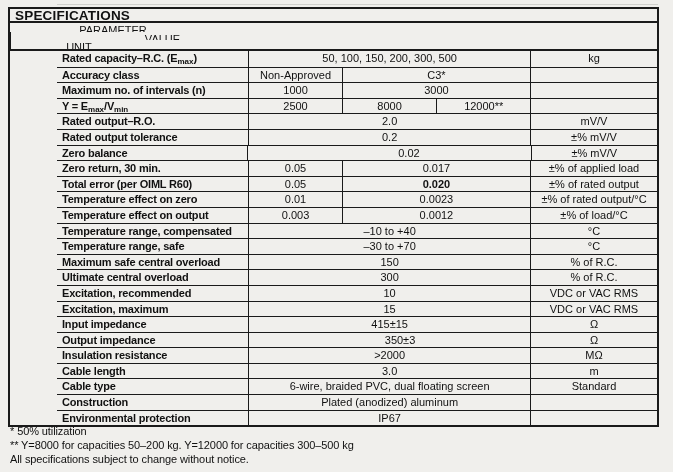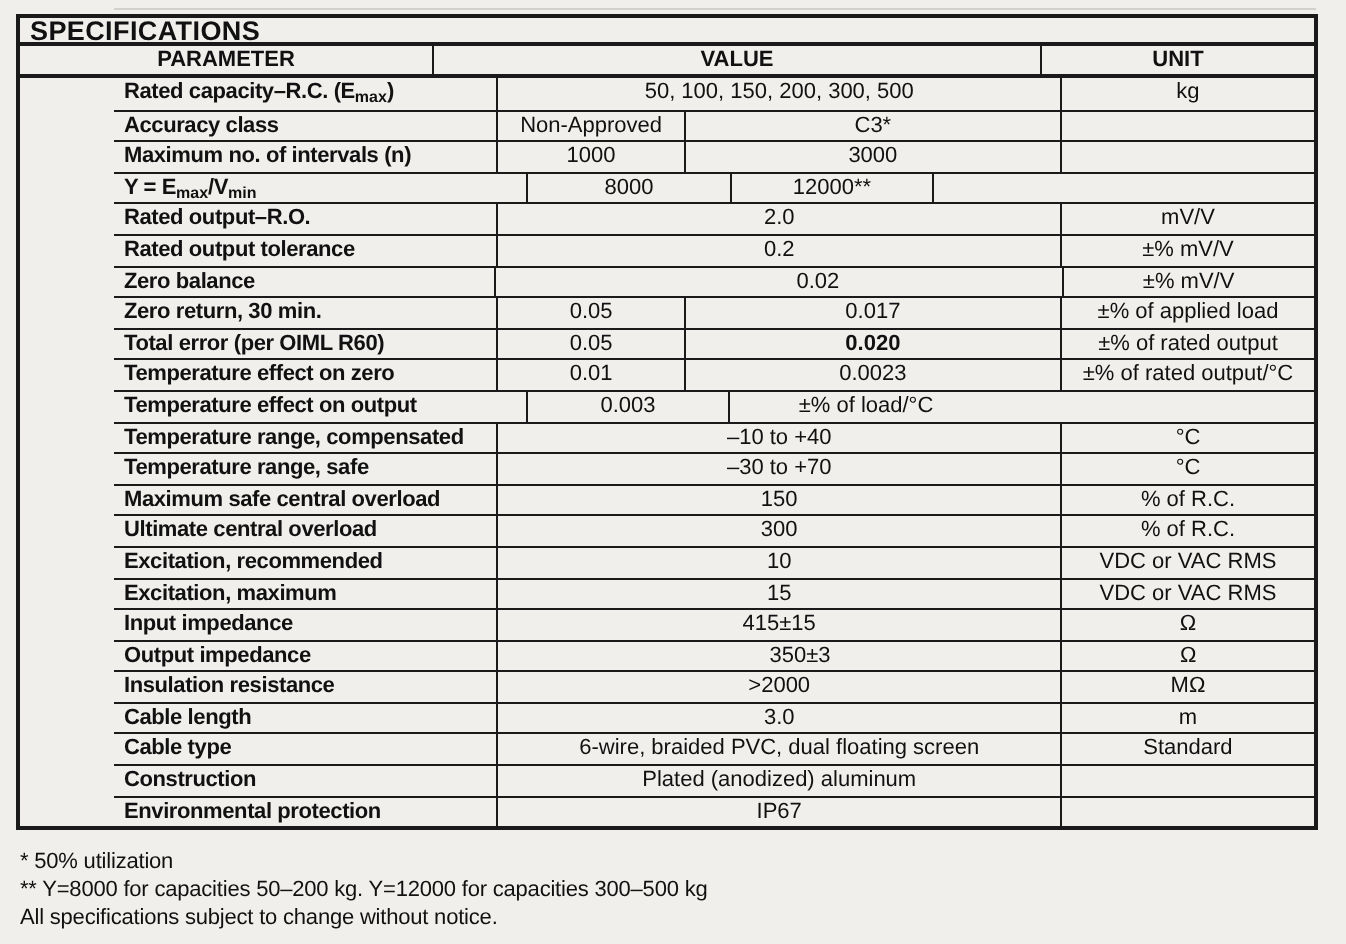--- a/index.html
+++ b/index.html
@@ -26,23 +26,23 @@
     background:transparent;
   }
   .title-row{
     height:14px;line-height:13px;
     border-bottom:2px solid var(--border);
     font-weight:bold;font-size:13.5px;letter-spacing:.2px;
     padding-left:5px;
     white-space:nowrap;
   }
   .header-row{
-    display:flex;height:16px;line-height:15px;
+    display:flex;height:28px;line-height:15px;
     border-bottom:2px solid var(--border);
-    font-weight:bold;font-size:11px;
+    font-weight:normal;font-size:11px;flex-direction:column;
   }
   .header-row .cell{text-align:center;}
   .cell{overflow:hidden;white-space:nowrap;}
   .c-param{width:206px;}
   .c-unit{width:137px;border-left:1px solid var(--border);text-align:center;}
   .row{
     display:flex;height:15.6px;line-height:14.4px;font-size:11px;margin-left:47px;
   }
   .row + .row{border-top:1px solid var(--border);}
   .row .c-param{
@@ -83,20 +83,21 @@
         <div class="cell c-unit"></div>
       </div>
       <div class="row">
         <div class="cell c-param"><span>Maximum no. of intervals (n)</span></div>
         <div class="cell v-cell" style="width: 101px;">1000</div>
         <div class="cell v-cell" style="width: 203px;">3000</div>
         <div class="cell c-unit"></div>
       </div>
       <div class="row">
         <div class="cell c-param"><span>Y = E</span><span class="sub">max</span><span>/V</span><span class="sub">min</span></div>
+        <div class="cell v-cell" style="width: 101px;">2500</div>
         <div class="cell v-cell" style="width: 102px;">8000</div>
         <div class="cell v-cell" style="width: 101px;">12000**</div>
         <div class="cell c-unit"></div>
       </div>
       <div class="row">
         <div class="cell c-param"><span>Rated output–R.O.</span></div>
         <div class="cell v-cell" style="width: 304px;">2.0</div>
         <div class="cell c-unit">mV/V</div>
       </div>
       <div class="row">
@@ -123,20 +124,21 @@
       </div>
       <div class="row">
         <div class="cell c-param"><span>Temperature effect on zero</span></div>
         <div class="cell v-cell" style="width: 101px;">0.01</div>
         <div class="cell v-cell" style="width: 203px;">0.0023</div>
         <div class="cell c-unit">±% of rated output/°C</div>
       </div>
       <div class="row">
         <div class="cell c-param"><span>Temperature effect on output</span></div>
         <div class="cell v-cell" style="width: 101px;">0.003</div>
+        <div class="cell v-cell" style="width: 203px;">0.0012</div>
         <div class="cell c-unit">±% of load/°C</div>
       </div>
       <div class="row">
         <div class="cell c-param"><span>Temperature range, compensated</span></div>
         <div class="cell v-cell" style="width: 304px;">–10 to +40</div>
         <div class="cell c-unit">°C</div>
       </div>
       <div class="row">
         <div class="cell c-param"><span>Temperature range, safe</span></div>
         <div class="cell v-cell" style="width: 304px;">–30 to +70</div>

